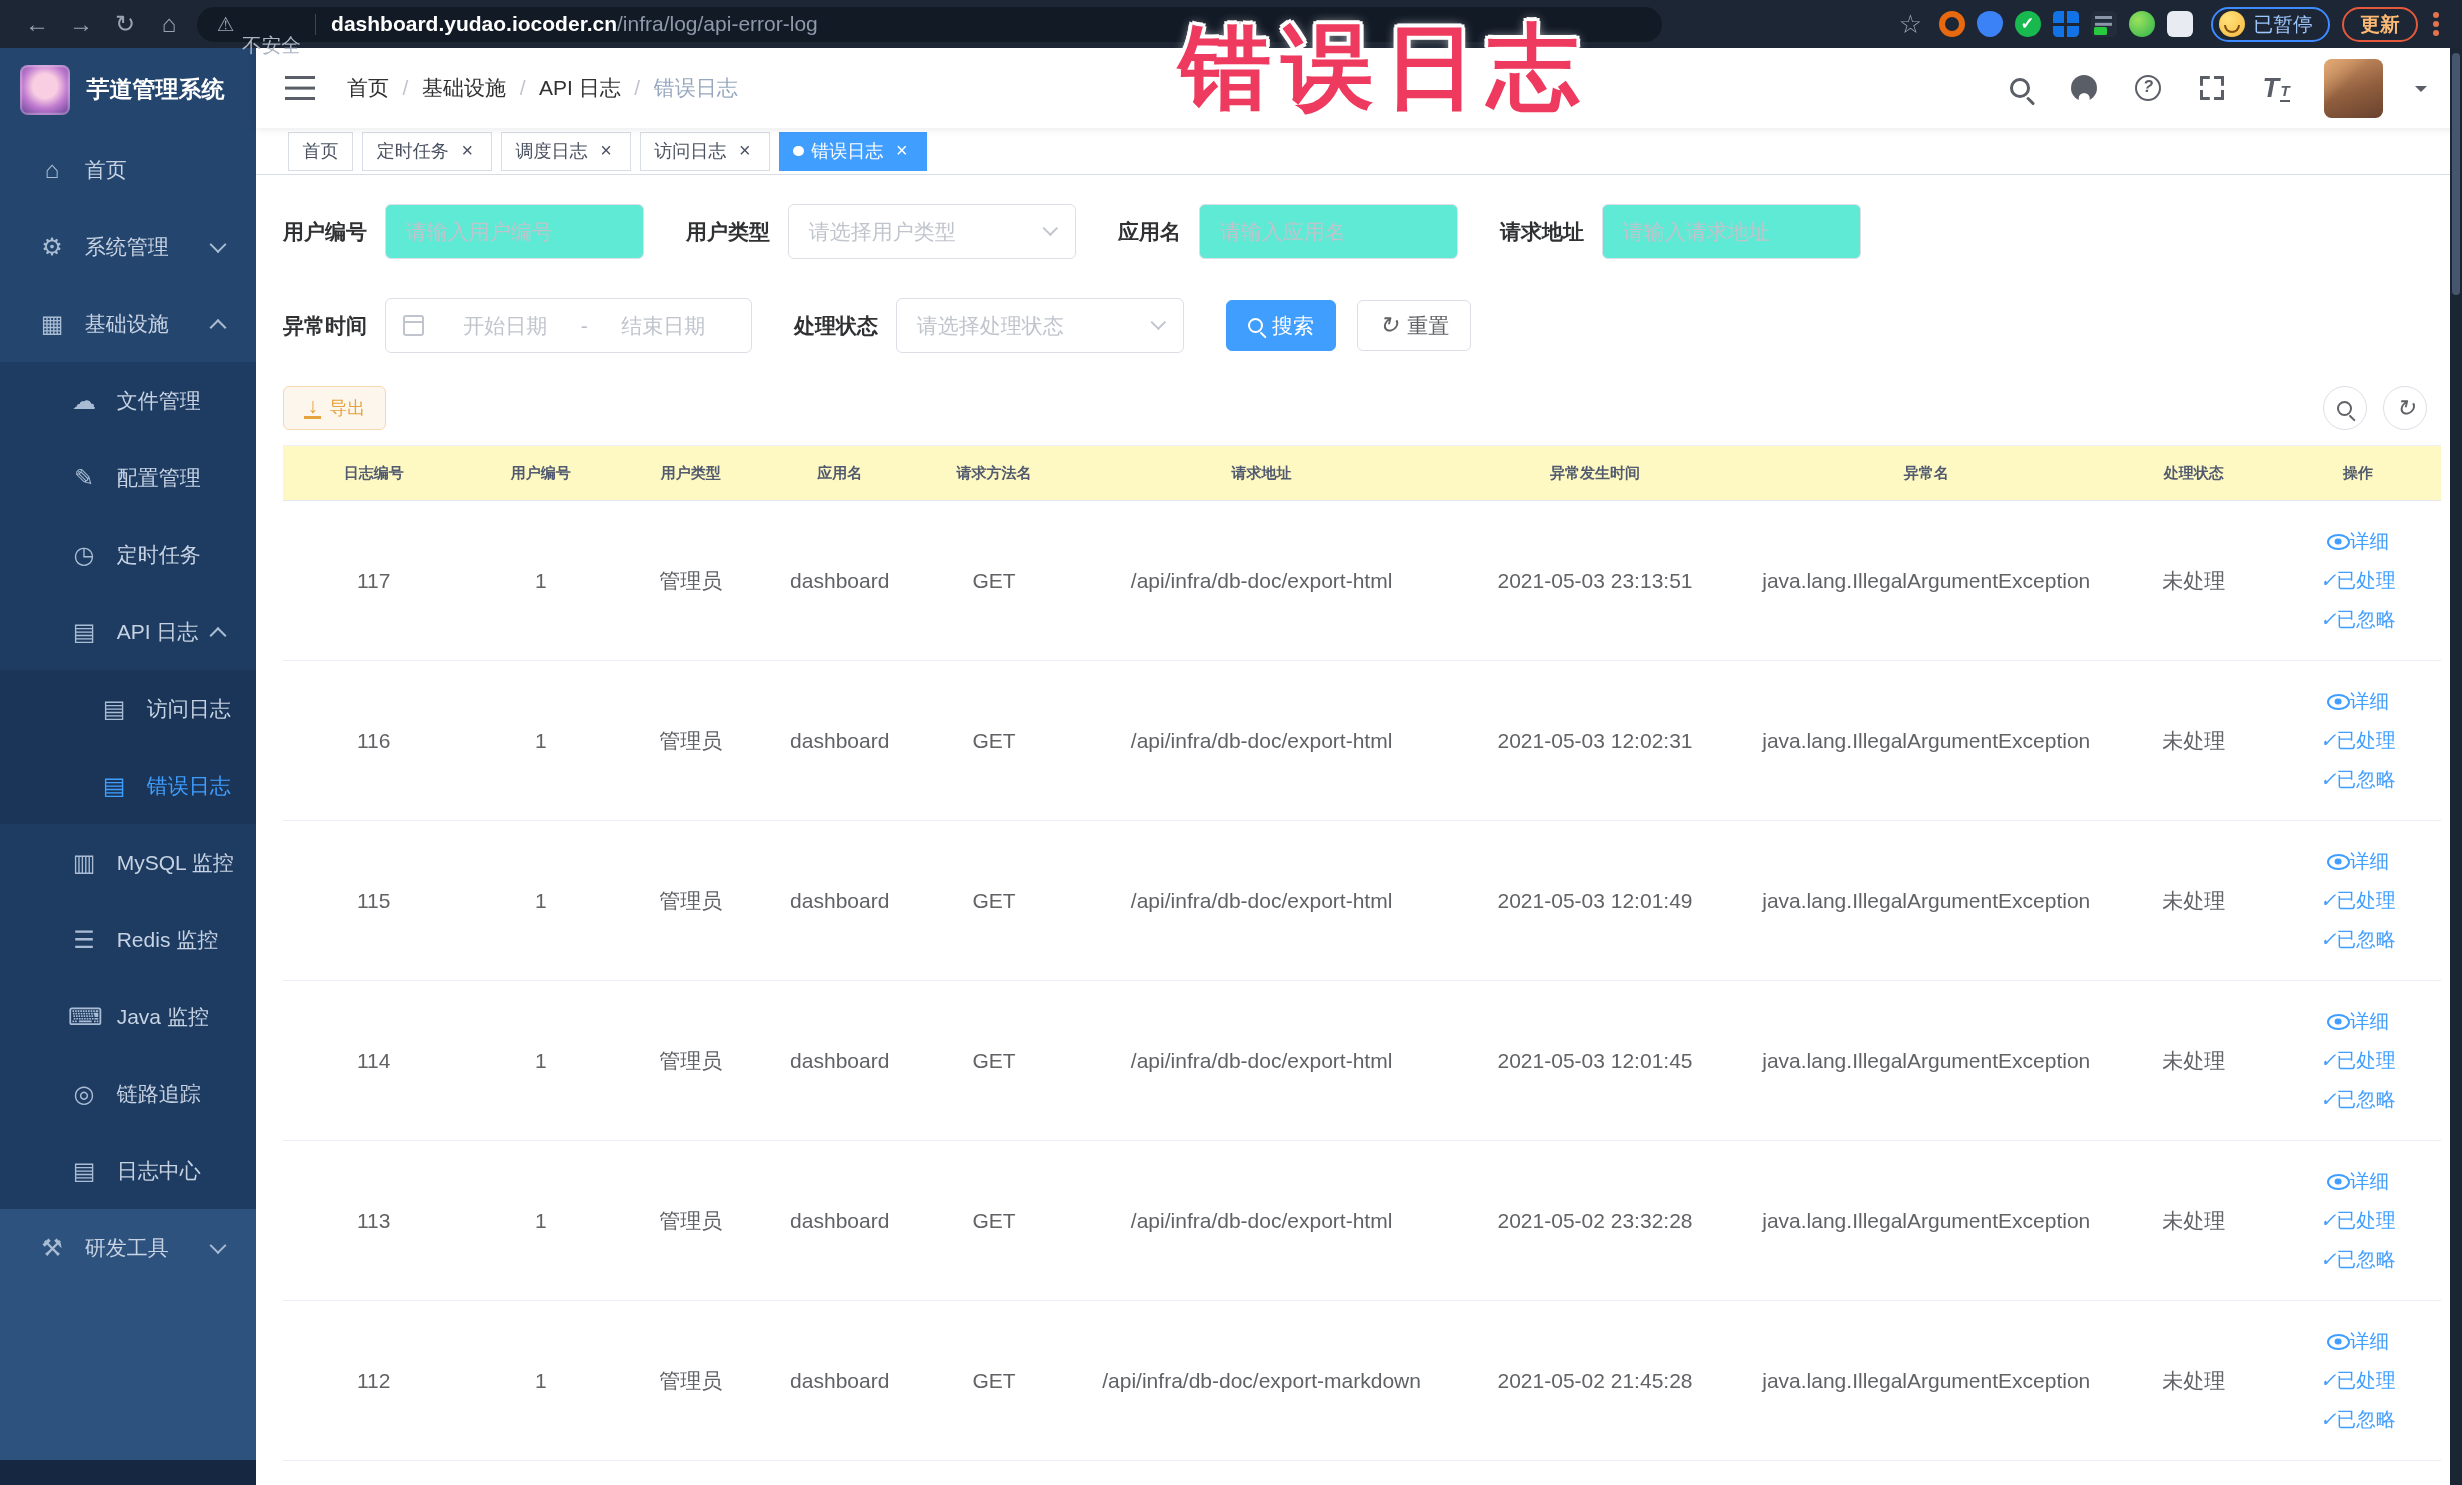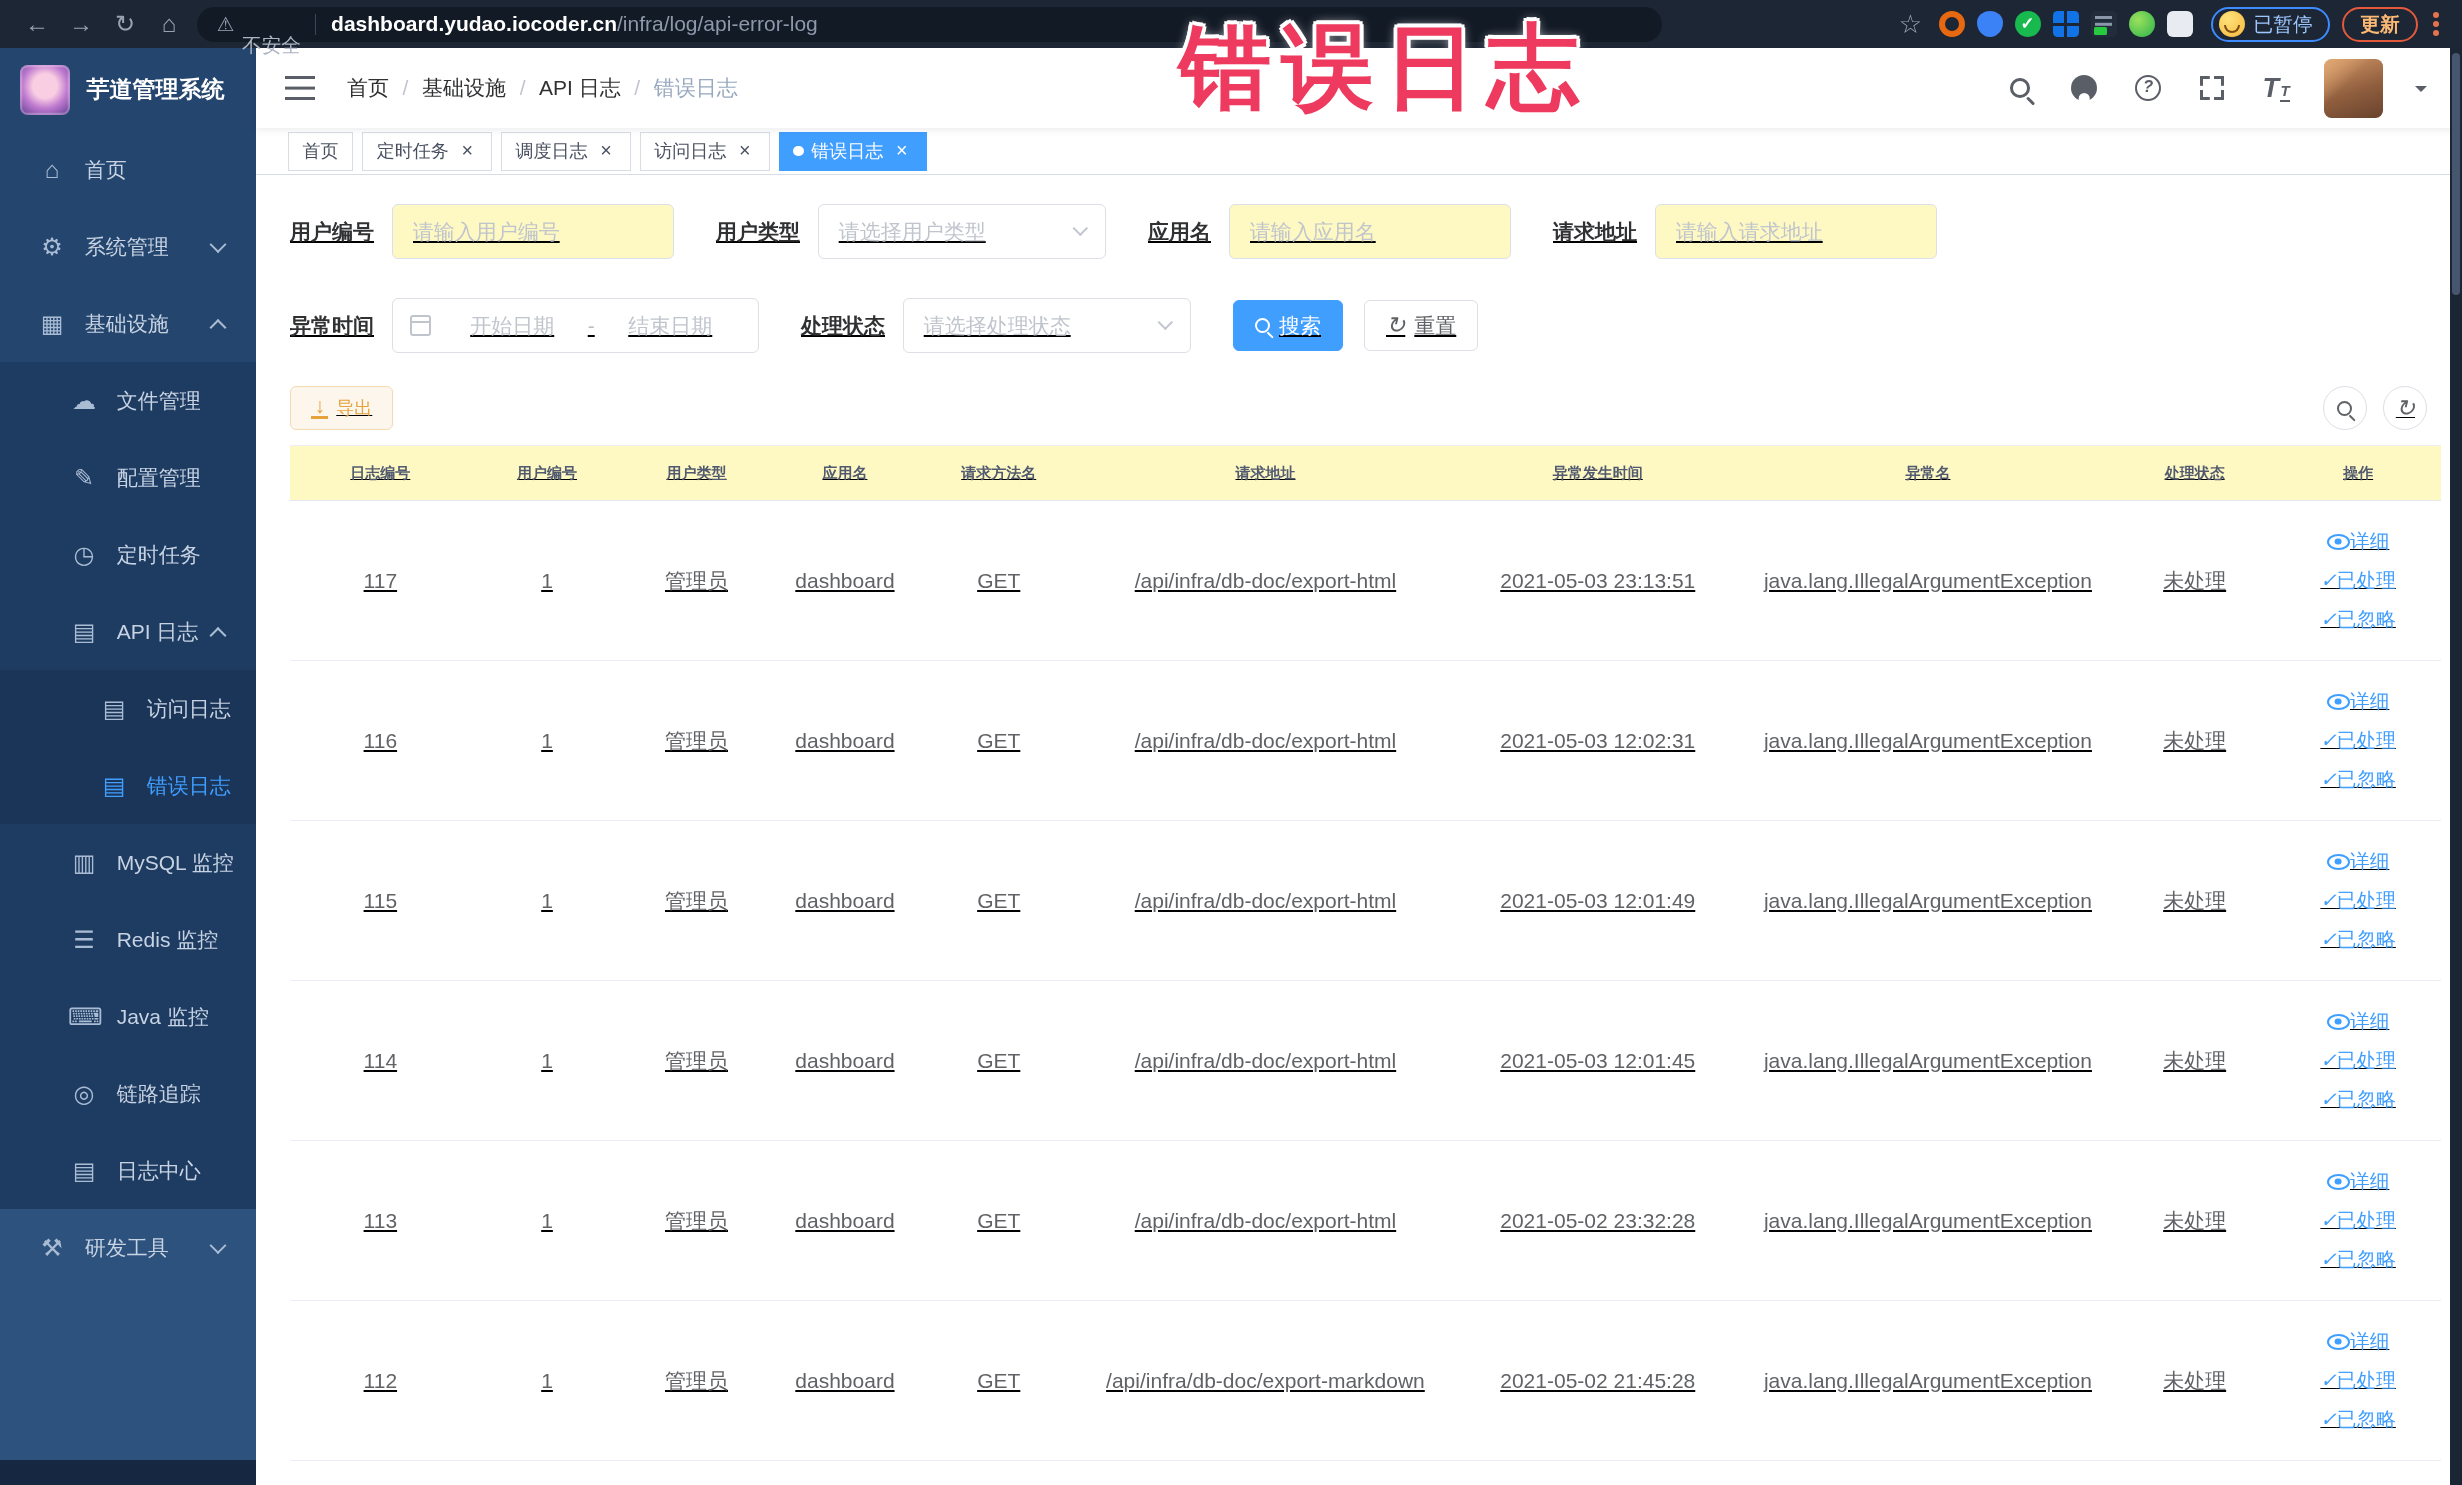--- a/index.html
+++ b/index.html
@@ -96,27 +96,27 @@
   
   .tags-row { height:47px; display:flex; align-items:center; padding:0 32px; gap:9px; border-bottom:1.5px solid #d8dce5; background:#fff; position:relative; z-index:2; }
   .tag { height:39px; border:1.5px solid #d8dce5; background:#fff; color:#495060; font-size:18px; display:inline-flex; align-items:center; padding:0 13.6px; gap:7.6px; cursor:pointer; white-space:nowrap; }
   .tag .dot { display:none; width:10.6px; height:10.6px; border-radius:50%; background:#fff; }
   .tag.active { background:#409eff; border-color:#409eff; color:#fff; }
   .tag.active .dot { display:inline-block; }
   .tag-close { font-size:19.7px; width:21px; height:21px; line-height:19.7px; text-align:center; border-radius:50%; }
   .tag-close::before { content:'×'; }
 
   
-  .content { flex:1; padding:29px 21px 0 34px; overflow:hidden;text-decoration:underline; }
+  .content { flex:1; padding:29px 21px 0 27px; overflow:hidden; }
   .f-row { display:flex; align-items:center; }
   .f-row.r1 { margin-bottom:39px; }
   .f-row.r2 { margin-bottom:33px; }
   .f-group { display:flex; align-items:center; margin-right:42px; }
   .f-group label { font-size:21px; color:#303133; font-weight:700; margin-right:18px; white-space:nowrap; }
-  .f-input { width:282px; height:55px; border:1.5px solid #dcdfe6; border-radius:6px; padding:0 19.7px; font-size:21px; color:#606266; background:#fef9c3; outline:none; font-family:inherit; }
+  .f-input { width:259px; height:55px; border:1.5px solid #dcdfe6; border-radius:6px; padding:0 19.7px; font-size:21px; color:#606266; background:#5eead4; outline:none; font-family:inherit; }
   .f-input::placeholder { color:#c0c4cc; }
   .f-select { width:288px; height:55px; border:1.5px solid #dcdfe6; border-radius:6px; display:flex; align-items:center; justify-content:space-between; padding:0 19.7px; cursor:pointer; background:#fff; }
   .f-select .ph { color:#c0c4cc; font-size:21px; }
   .sel-chev { width:10.6px; height:10.6px; border-right:2.3px solid #c0c4cc; border-bottom:2.3px solid #c0c4cc; transform:rotate(45deg) translate(-2.3px,-2.3px); }
   .f-range { width:367px; height:55px; border:1.5px solid #dcdfe6; border-radius:6px; display:flex; align-items:center; padding:0 16.7px; gap:4.5px; cursor:pointer; background:#fff; }
   .i-cal { width:21px; height:20.4px; border:2.3px solid #c0c4cc; border-radius:3px; position:relative; display:inline-block; flex-shrink:0; margin-right:6px; }
   .i-cal::before { content:''; position:absolute; left:0; right:0; top:3.8px; height:2.3px; background:#c0c4cc; }
   .f-range .ph { color:#c0c4cc; font-size:21px; flex:1; text-align:center; }
   .range-sep { color:#b9bec7; font-size:21px; }
   .btn { height:51px; border-radius:6px; font-size:21px; display:inline-flex; align-items:center; gap:9px; padding:0 21px; border:1.5px solid transparent; cursor:pointer; background:#fff; font-family:inherit; }

